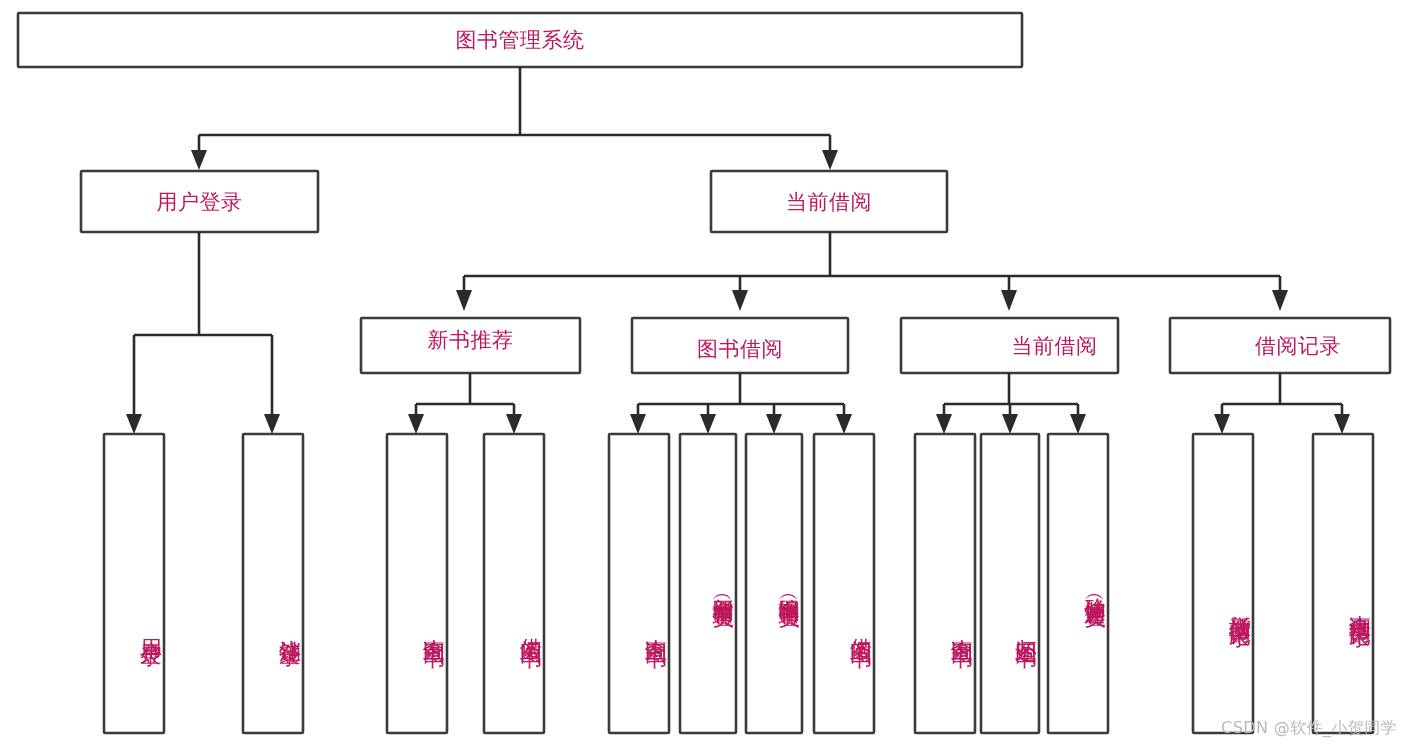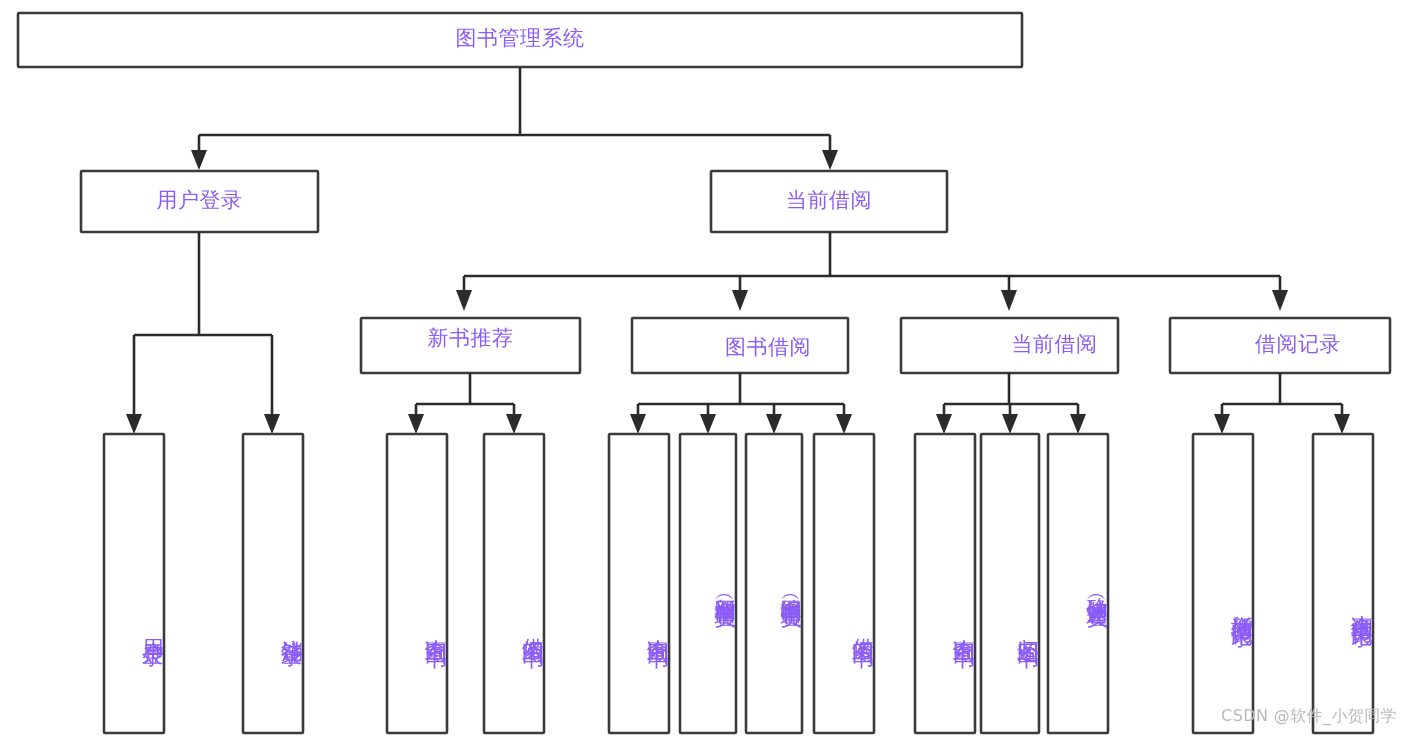--- a/index.html
+++ b/index.html
@@ -38,22 +38,22 @@
   }
   .arrow-head {
     fill: #2b2b2b;
     stroke: none;
   }
   .node-label {
     position: absolute;
     display: flex;
     align-items: center;
     justify-content: center;
-    color: #8b5cf6;
-    font-family: Liberation Mono, monospace;
+    color: #be185d;
+    font-family: Liberation Sans, sans-serif;
     pointer-events: none;
     box-sizing: border-box;
   }
   .node-label.horizontal {
     font-size: 21px;
     letter-spacing: 0.5px;
     line-height: 1.2;
     white-space: nowrap;
   }
   .node-label.vertical {
@@ -65,21 +65,21 @@
     align-items: flex-start;
     justify-content: center;
     padding-top: 6px;
   }
   .node-label.vertical.top-aligned {
     padding-top: 4px;
   }
   #watermark {
     position: absolute;
     right: 8px;
-    bottom: 20px;
+    bottom: 8px;
     font-size: 16px;
     color: #b9b9b9;
     font-family: "DejaVu Sans", "Liberation Sans", sans-serif;
     letter-spacing: 0.4px;
     white-space: nowrap;
     margin-left: 6px;
   }
 </style>
 </head>
 <body>
@@ -180,21 +180,21 @@
     <rect class="node-box" x="1193" y="434" width="60" height="299" rx="1"></rect>
     <rect class="node-box" x="1313" y="434" width="60" height="299" rx="1"></rect>
   </svg>
 
   <div class="node-label horizontal" style="left:18px; top:13px; width:1004px; height:54px;">图书管理系统</div>
 
   <div class="node-label horizontal" style="left:81px; top:171px; width:237px; height:61px;">用户登录</div>
   <div class="node-label horizontal" style="left:711px; top:171px; width:236px; height:61px;">当前借阅</div>
 
   <div class="node-label horizontal" style="left:361px; top:318px; width:219px; height:44px;">新书推荐</div>
-  <div class="node-label horizontal" style="left:632px; top:318px; width:216px; height:62px;margin-left:28px;">图书借阅</div>
+  <div class="node-label horizontal" style="left:632px; top:318px; width:216px; height:62px;">图书借阅</div>
   <div class="node-label horizontal" style="left:946px; top:318px; width:217px; height:55px;">当前借阅</div>
   <div class="node-label horizontal" style="left:1170px; top:318px; width:256px; height:55px;">借阅记录</div>
 
   <div class="node-label vertical" style="left:104px; top:434px; width:60px; height:299px; padding-top:85px;">用户登录</div>
   <div class="node-label vertical" style="left:243px; top:434px; width:60px; height:299px; padding-top:85px;">注销登录</div>
 
   <div class="node-label vertical" style="left:387px; top:434px; width:60px; height:299px; padding-top:85px;">查询图书</div>
   <div class="node-label vertical" style="left:484px; top:434px; width:60px; height:299px; padding-top:85px;">借阅图书</div>
 
   <div class="node-label vertical" style="left:609px; top:434px; width:60px; height:299px; padding-top:85px;">查询图书</div>

